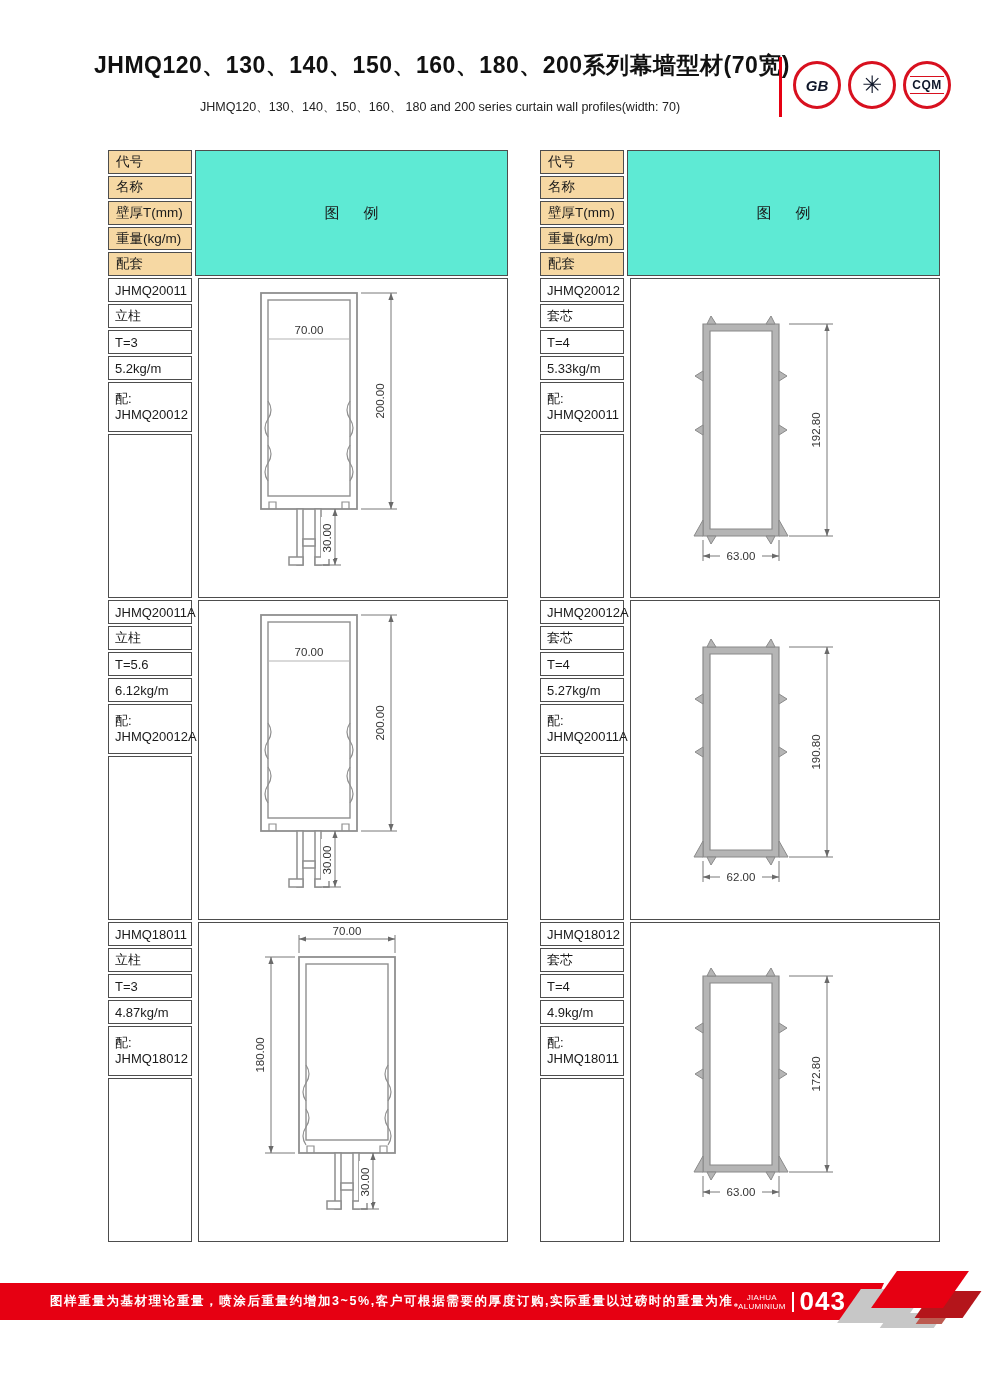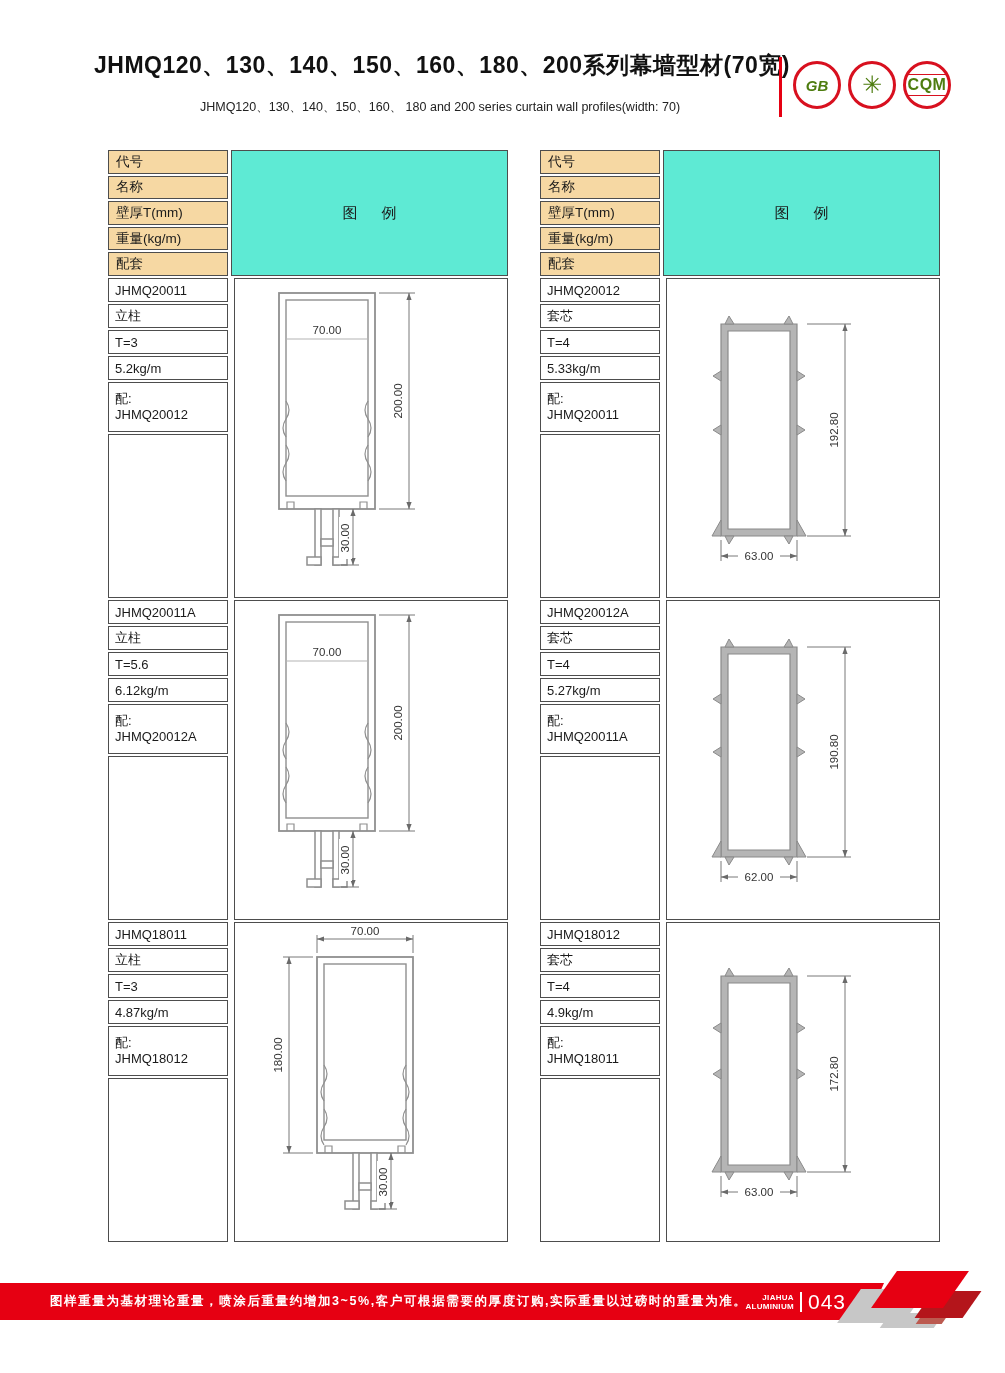--- a/index.html
+++ b/index.html
@@ -6,53 +6,53 @@
   .page{position:relative;width:1005px;height:1373px;background:#fff;overflow:hidden;
         font-family:"Liberation Sans","DejaVu Sans",sans-serif;color:#1a1a1a;}
 
   
   .titlebox{position:absolute;left:90px;top:50px;width:700px;text-align:center;}
   .title{font-size:23px;font-weight:bold;letter-spacing:0.5px;color:#111;text-align:right;}
   .subtitle{font-size:12.5px;margin-top:18px;color:#222;}
   .red-divider{position:absolute;left:779px;top:57px;width:3px;height:60px;background:#e60012;}
   .logos{position:absolute;left:793px;top:61px;display:flex;gap:7px;}
   .logo{width:48px;height:48px;border:3px solid #d8101f;border-radius:50%;box-sizing:border-box;
-        display:flex;align-items:center;justify-content:center;flex-direction:column;color:#4d7c0f;background:#fff;}
+        display:flex;align-items:center;justify-content:center;flex-direction:column;color:#0f172a;background:#fff;}
   .logo .big{font-weight:bold;font-style:italic;font-size:15px;line-height:15px;}
   .logo .seal{font-size:24px;line-height:24px;font-style:normal;}
-  .logo .cqm{font-weight:bold;font-size:16px;letter-spacing:0.5px;border-top:1.5px solid #d8101f;border-bottom:1.5px solid #d8101f;padding:1px 2px;}
+  .logo .cqm{font-weight:bold;font-size:12px;letter-spacing:0.5px;border-top:1.5px solid #d8101f;border-bottom:1.5px solid #d8101f;padding:1px 2px;}
 
   
   .tables{position:absolute;left:108px;top:150px;display:flex;gap:32px;}
   .ptable{width:400px;display:flex;flex-direction:column;}
   .hdr{display:flex;height:126px;margin-bottom:2px;}
-  .labels{width:120px;display:flex;flex-direction:column;gap:2px;box-sizing:border-box;}
+  .labels{width:84px;display:flex;flex-direction:column;gap:2px;box-sizing:border-box;}
   .hcell{flex:1;background:#f6d8a3;border:1px solid #4d4d4d;box-sizing:border-box;
          display:flex;align-items:center;padding-left:7px;font-size:13.5px;}
   .legend{flex:1;margin-left:3px;background:#5eead4;border:1px solid #4d4d4d;box-sizing:border-box;
           display:flex;align-items:center;justify-content:center;font-size:15px;letter-spacing:10px;text-indent:10px;}
   .blocks{display:flex;flex-direction:column;gap:2px;}
   .block{display:flex;height:320px;}
   .cell{height:24px;border:1px solid #4d4d4d;box-sizing:border-box;background:#fff;
         display:flex;align-items:center;padding-left:6px;font-size:13px;}
   .cell.match{height:50px;flex-direction:column;align-items:flex-start;justify-content:center;line-height:16px;}
   .filler{flex:1;border:1px solid #4d4d4d;box-sizing:border-box;background:#fff;}
   .drawing{flex:1;margin-left:6px;border:1px solid #4d4d4d;box-sizing:border-box;background:#fff;
            display:flex;align-items:center;justify-content:center;overflow:hidden;}
   svg text{font-family:"Liberation Sans","DejaVu Sans",sans-serif;}
 
   
   .footer-bar{position:absolute;left:0;top:1283px;width:884px;height:37px;background:#e60012;
               clip-path:polygon(0 0,100% 0,calc(100% - 16px) 100%,0 100%);
               display:flex;align-items:center;color:#fff;}
   .footer-note{margin-left:50px;font-size:12.5px;font-weight:bold;letter-spacing:1.6px;white-space:nowrap;}
   .brandgrp{position:absolute;right:38px;top:0;height:37px;display:flex;align-items:center;gap:6px;}
-  .brand{font-size:8px;line-height:9px;text-align:right;font-weight:bold;letter-spacing:0.3px;}
+  .brand{font-size:8px;line-height:9px;text-align:center;font-weight:normal;letter-spacing:0.3px;}
   .brand-div{width:2px;height:20px;background:#fff;}
-  .pagenum{font-size:21px;font-weight:normal;letter-spacing:1px;}
+  .pagenum{font-size:26px;font-weight:bold;letter-spacing:1px;}
   .deco{position:absolute;transform:skewX(-35deg);}
 </style>
 </head>
 <body>
 
 <div class="page">
 
   <div class="titlebox">
     <div class="title">JHMQ120、130、140、150、160、180、200系列幕墙型材(70宽)</div>
     <div class="subtitle">JHMQ120、130、140、150、160、 180 and 200 series curtain wall profiles(width: 70)</div>

